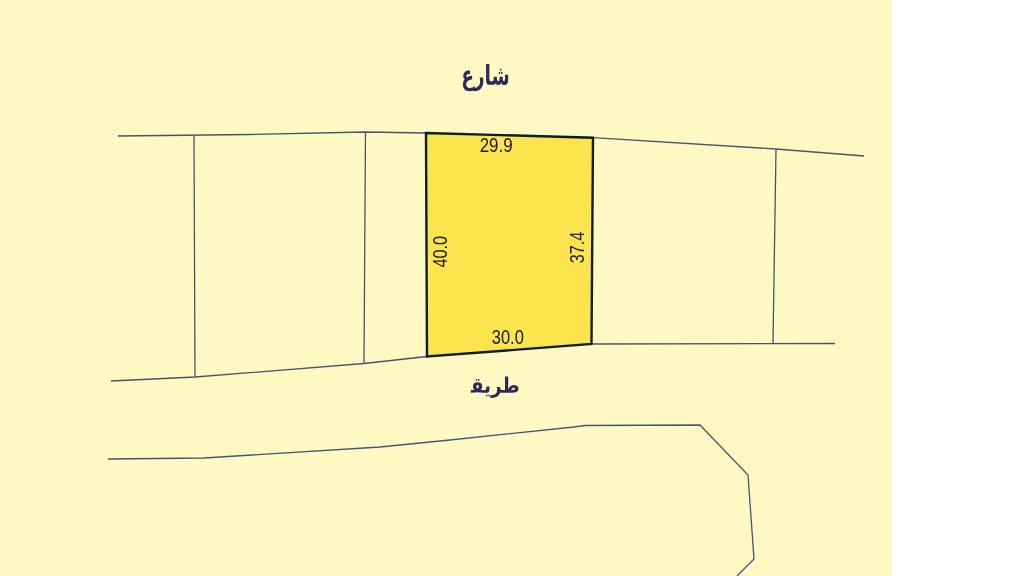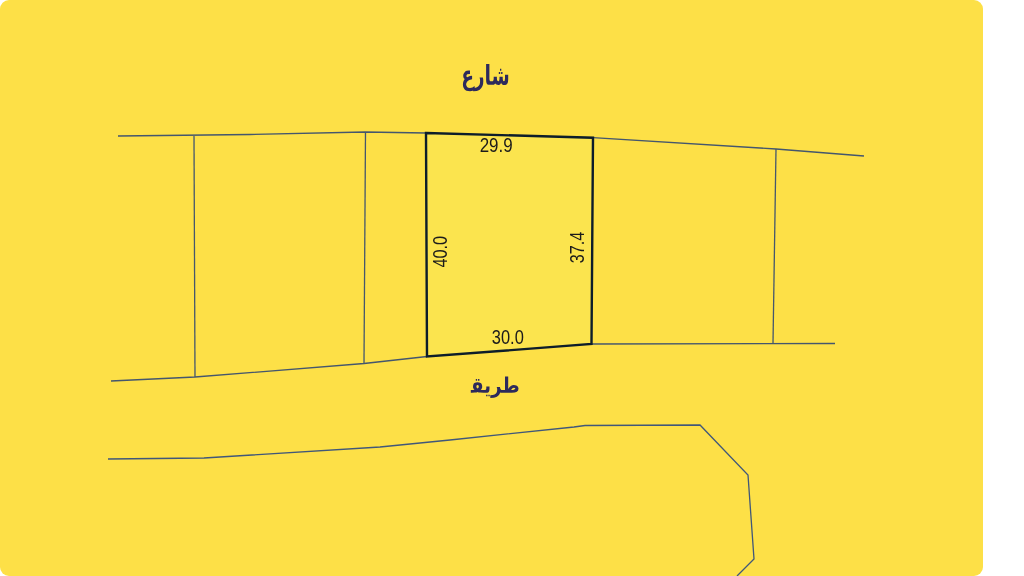--- a/index.html
+++ b/index.html
@@ -1,17 +1,17 @@
 <!DOCTYPE html>
 <html><head>
 <meta charset="utf-8">
 <style>
   html,body{margin:0;padding:0;background:#ffffff;}
-  .stage{position:relative;width:983px;height:576px;overflow:hidden;background:#fde047;
-         font-family:"Liberation Sans", sans-serif;border-radius:9px;}
+  .stage{position:relative;width:892px;height:576px;overflow:hidden;background:#fef9c3;
+         font-family:"Liberation Sans", sans-serif;}
   svg{display:block;}
 </style>
 </head>
 <body>
 <div class="stage">
 <svg width="1024" height="576" viewBox="0 0 1024 576">
 
   <path d="M464.0 80.0Q464.4 79.2 464.8 78.9Q464.4 78.8 464.0 78.4Q463.2 77.7 463.2 75.6Q463.2 73.6 465.2 71.4Q466.3 70.3 470.0 70.5Q470.0 70.5 470.0 73.9Q467.9 73.8 467.2 74.3Q466.4 74.9 466.4 76.0Q466.4 76.6 466.8 77.0Q467.2 77.4 468.3 76.8Q469.7 76.0 472.1 75.8Q472.1 75.8 472.1 79.2Q468.8 79.9 467.7 80.9Q466.1 82.5 466.1 84.3Q466.1 85.7 467.1 86.9Q467.9 87.9 470.0 87.9Q472.7 87.9 474.6 85.9Q474.6 85.9 474.6 89.5Q473.1 91.3 470.1 91.3Q465.8 91.3 464.3 89.1Q462.9 87.1 462.9 84.7Q462.9 81.8 464.0 80.0Z M479.5 84.7Q480.1 83.3 480.1 80.9Q480.1 79.0 479.6 77.4Q479.6 77.4 482.9 77.4Q483.3 79.3 483.3 80.9Q483.3 84.4 482.5 86.1Q481.4 88.7 479.4 90.0Q477.3 91.3 473.2 91.3Q473.2 91.3 473.2 87.9Q475.9 87.9 477.4 87.0Q478.7 86.1 479.5 84.7Z M486.1 79.7Q486.1 79.7 486.1 64.0H489.4V78.6Q489.4 80.0 489.8 80.7Q490.2 81.3 490.8 81.3Q490.8 81.3 491.7 81.3Q491.7 81.3 491.7 84.7Q491.7 84.7 488.5 84.7Q487.3 84.7 486.7 83.4Q486.1 82.2 486.1 79.7Z M500.0 68.7H501.3V70.7H500.0ZM501.1 72.0H502.5V74.0H501.1ZM498.8 72.0H500.2V74.0H498.8ZM495.2 83.6Q494.6 84.7 493.8 84.7Q493.8 84.7 491.3 84.7Q491.3 84.7 491.3 81.3Q491.3 81.3 492.2 81.3Q492.8 81.3 493.2 80.7Q493.7 80.0 493.7 78.6Q493.7 78.6 493.7 76.7Q493.7 76.7 496.9 76.7Q496.9 76.7 496.9 78.8Q496.9 79.2 497.3 80.5Q497.6 81.3 498.3 81.3Q499.0 81.4 499.2 80.6Q499.5 79.5 499.5 76.7Q499.5 76.7 502.7 76.7Q502.7 79.4 502.9 80.1Q503.2 81.3 503.8 81.3Q505.0 81.3 505.0 78.6Q505.0 78.6 505.0 74.7Q505.0 74.7 508.2 74.7Q508.2 74.7 508.2 79.2Q508.2 81.9 507.4 83.4Q506.7 84.6 505.4 84.9Q504.8 85.0 503.8 85.0Q503.1 85.0 502.6 84.7Q501.2 83.7 501.1 82.4Q500.8 84.2 499.6 84.7Q498.9 84.9 498.3 84.9Q496.0 84.9 495.2 83.6Z" fill="#2d2a5c"></path>
 
   <polyline points="118,136 250,134.5 365,132 426,133" fill="none" stroke="#44566e" stroke-width="1.3"></polyline>

